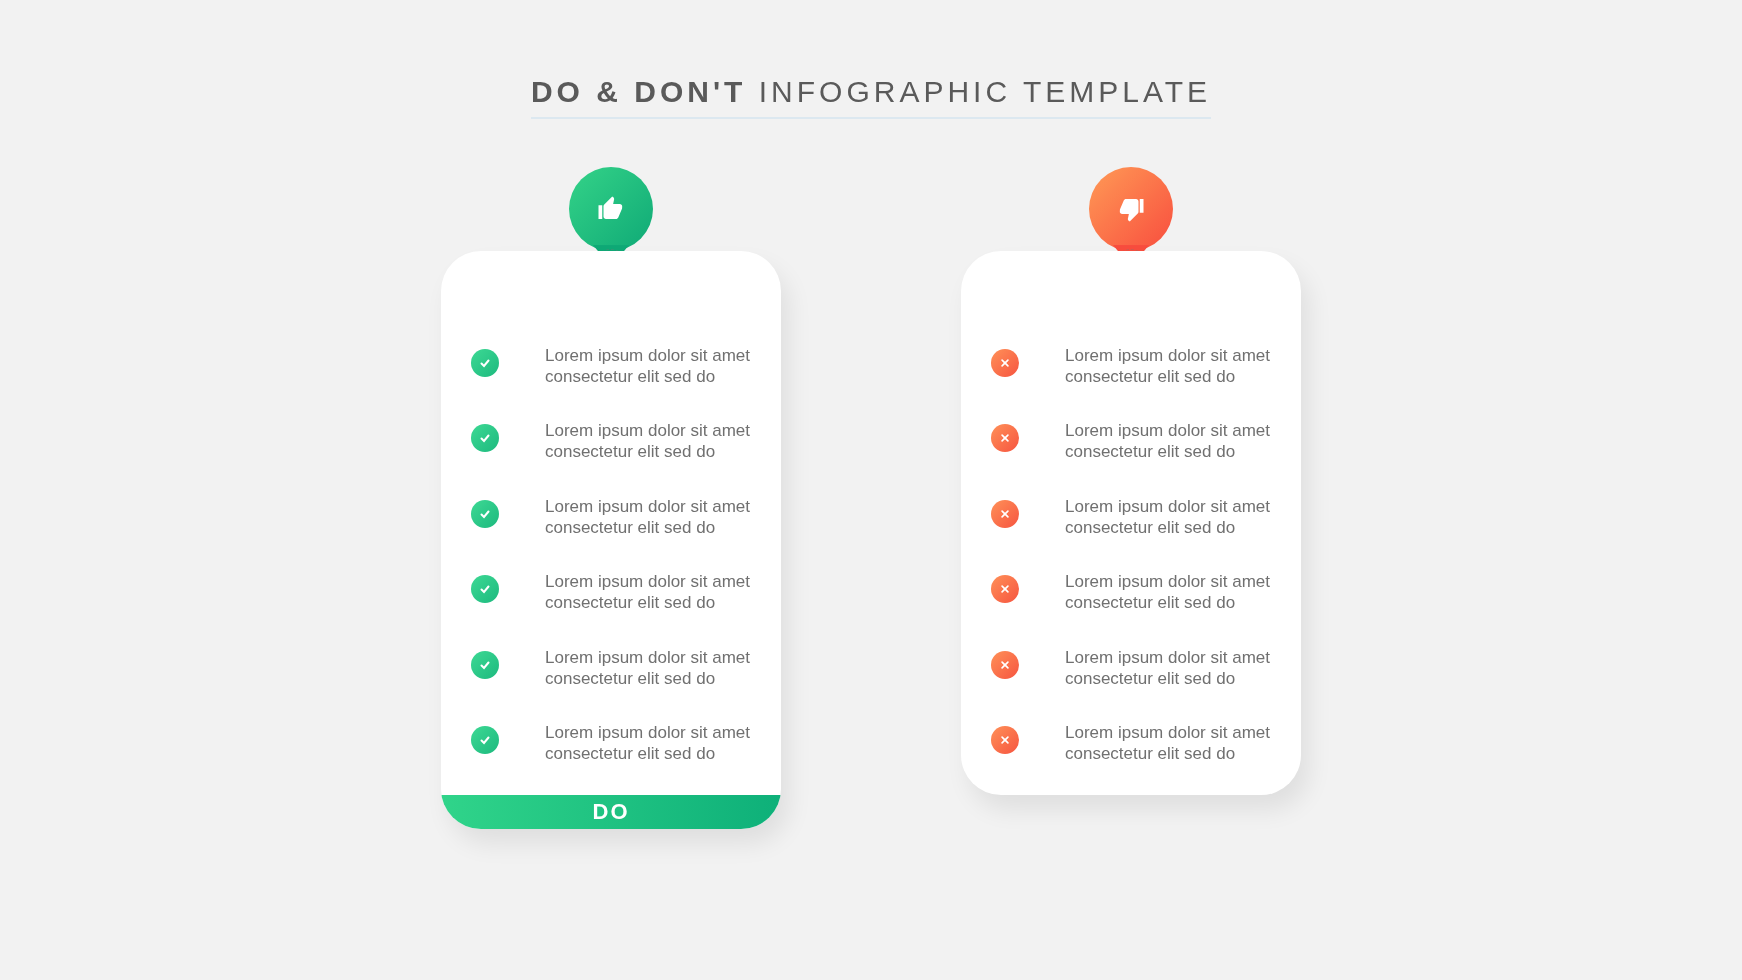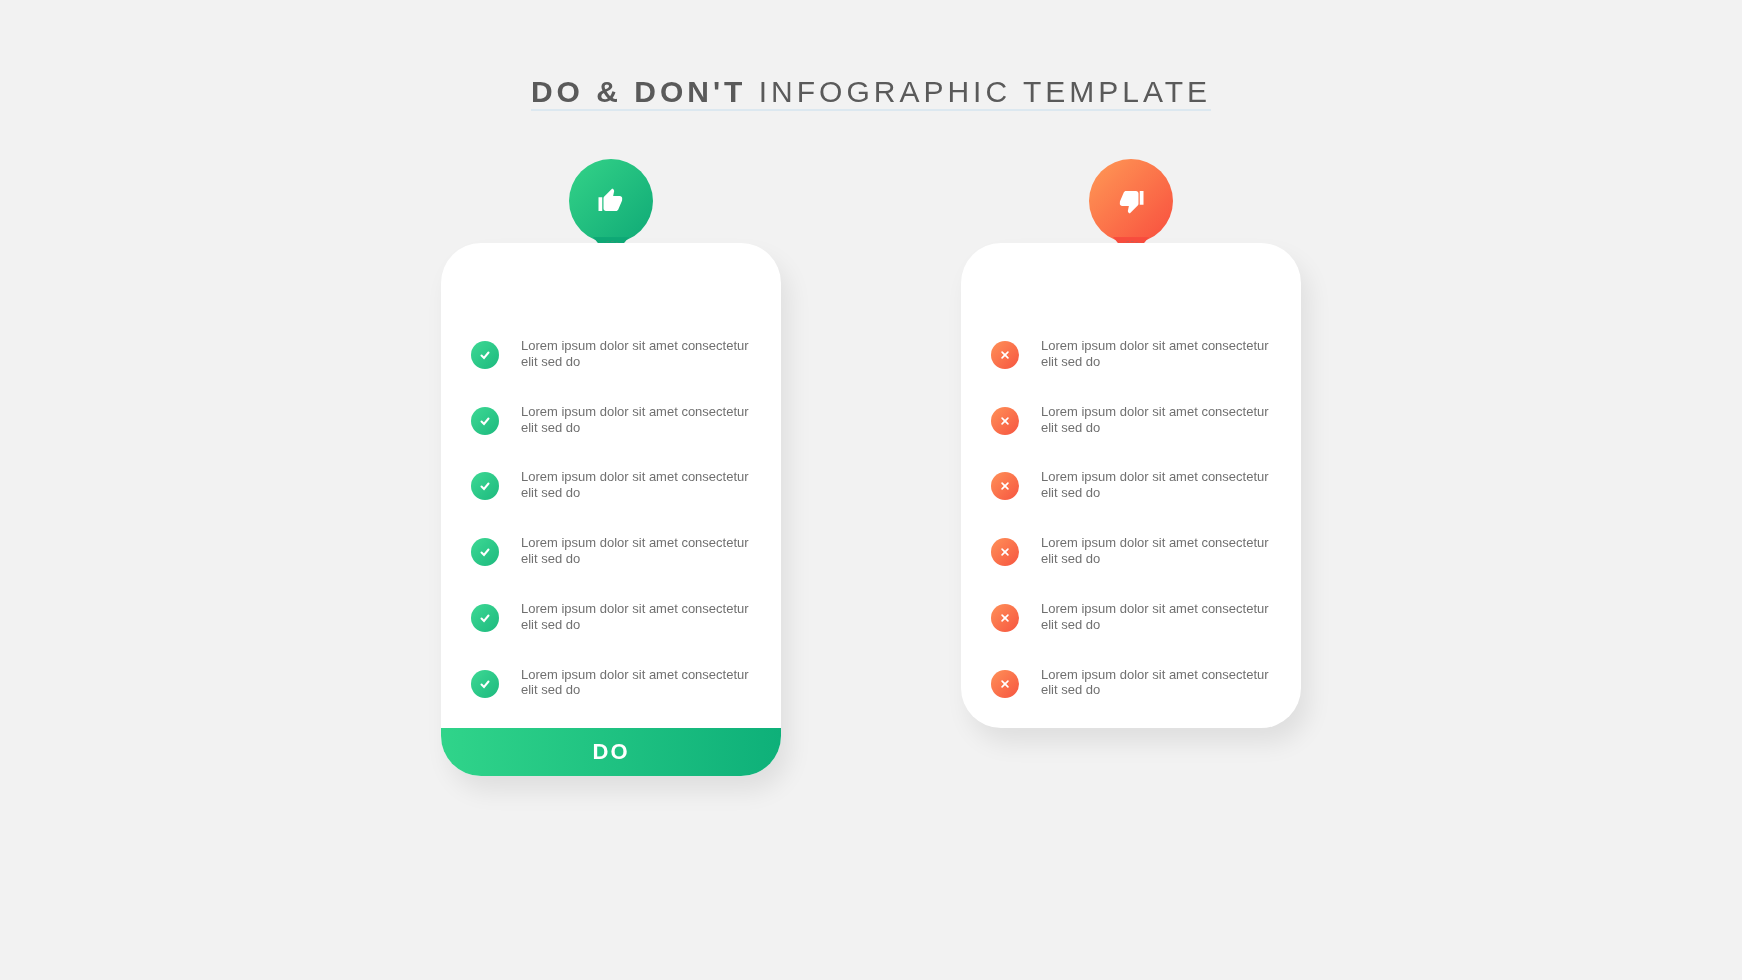--- a/index.html
+++ b/index.html
@@ -15,21 +15,21 @@
 }
 .header {
   text-align: center;
   margin-bottom: 90px;
 }
 .title {
   font-size: 30px;
   letter-spacing: 4px;
   color: #5a5a5a;
   font-weight: 400;
-  padding-bottom: 0;
+  padding-bottom: 8px;
   border-bottom: 2px solid #dce8f0;
   display: inline-block;
 }
 .title .bold { font-weight: 700; }
 .cards {
   display: flex;
   gap: 180px;
   justify-content: center;
 }
 .card {
@@ -91,26 +91,27 @@
   width: 28px; height: 28px;
   border-radius: 50%;
   display: flex;
   align-items: center;
   justify-content: center;
   margin-top: 3px;
 }
 .bullet-do { background: linear-gradient(135deg, #3dd994, #1db97e); }
 .bullet-dont { background: linear-gradient(135deg, #ff9158, #f65440); }
 .item-text {
-  font-size: 13px;
+  font-size: 17px;
   line-height: 1.22;
   color: #707070;
+  margin-left: 24px;
 }
 .footer {
-  height: 48px;
+  height: 34px;
   margin: 0 -30px;
   display: flex;
   align-items: center;
   justify-content: center;
   font-size: 22px;
   font-weight: 700;
   letter-spacing: 2px;
   color: #fff;
 }
 .footer-do { background: linear-gradient(90deg, #30d48a, #0eb079); }

